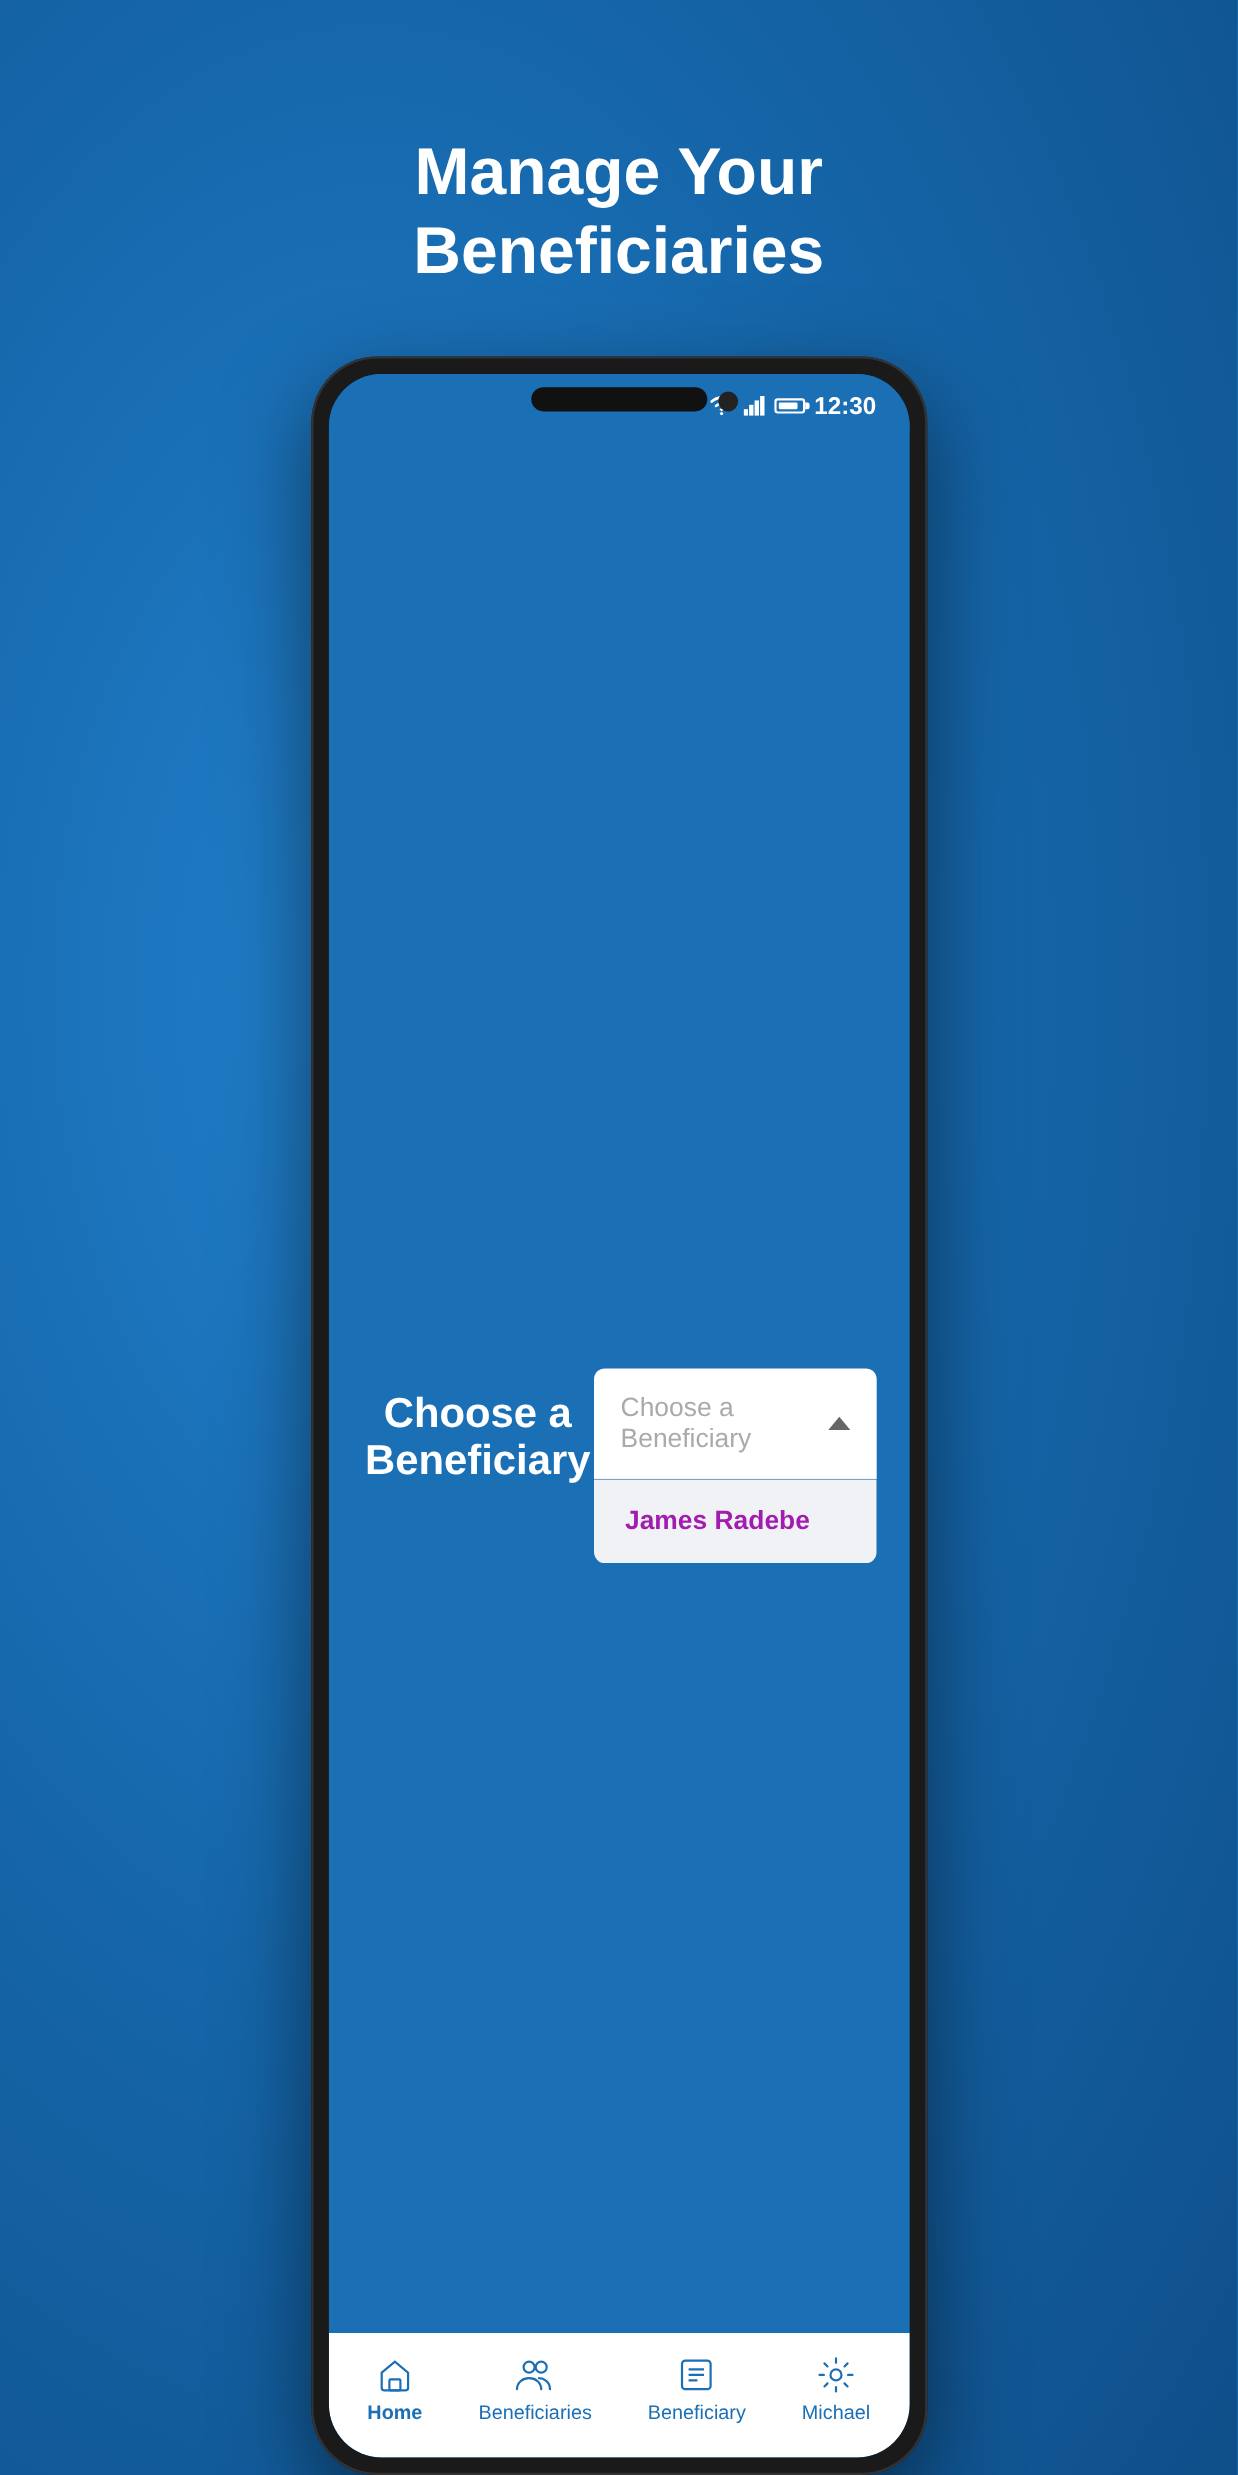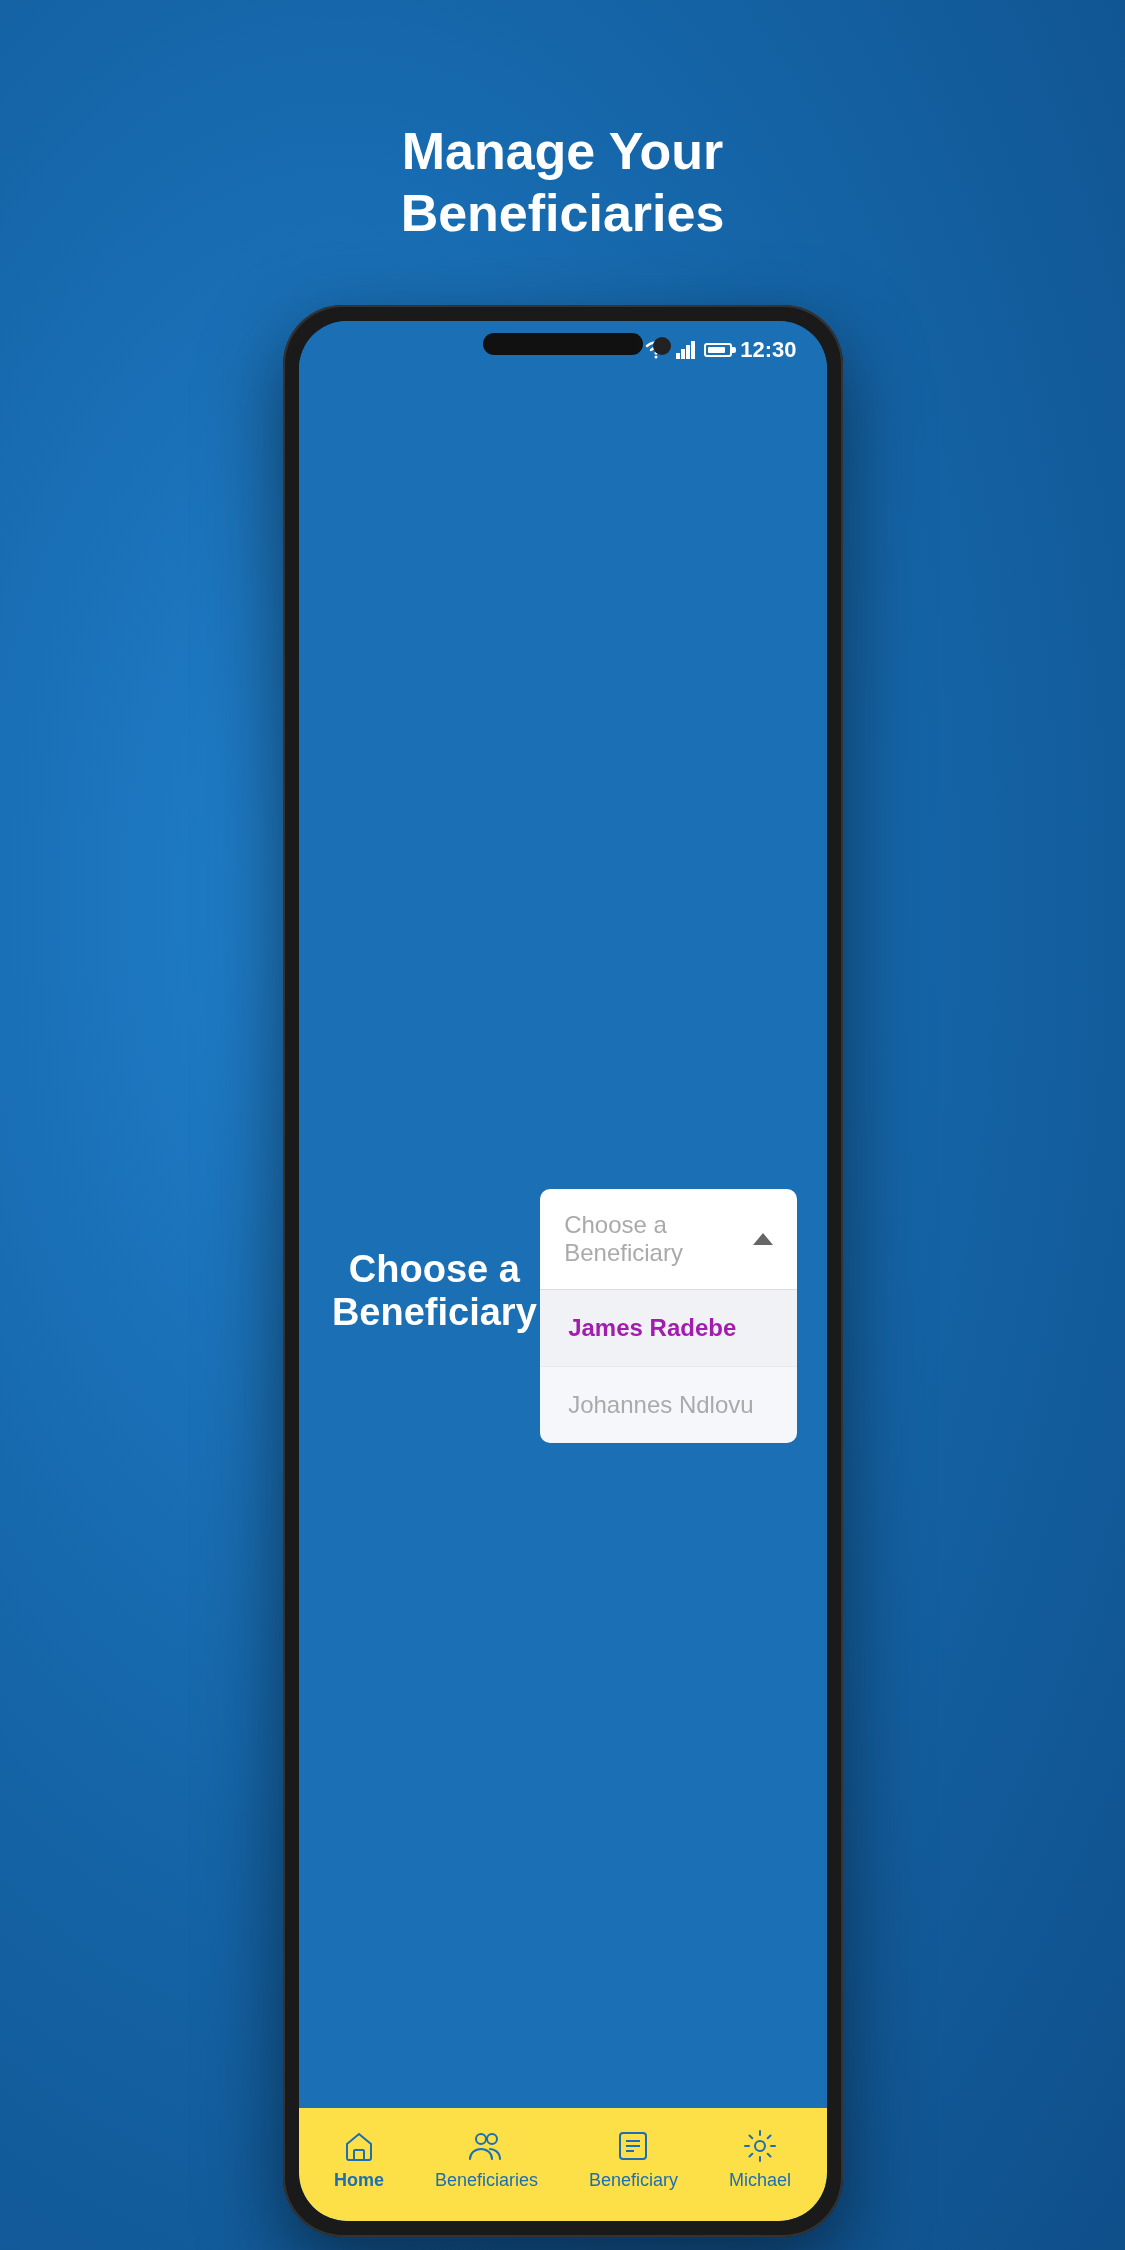--- a/index.html
+++ b/index.html
@@ -28,21 +28,21 @@
     .page-title {
       position: relative;
       z-index: 1;
       text-align: center;
       color: white;
       margin-top: 120px;
       margin-bottom: 60px;
     }
 
     .page-title h1 {
-      font-size: 52px;
+      font-size: 60px;
       font-weight: 700;
       line-height: 1.2;
     }
 
     
     .phone-shell {
       position: relative;
       z-index: 1;
       width: 560px;
       height: 1932px;
@@ -230,21 +230,21 @@
       text-transform: uppercase;
       cursor: pointer;
       display: flex;
       align-items: center;
       justify-content: center;
       gap: 16px;
     }
 
     
     .bottom-nav {
-      background: #fde047;
+      background: #ffffff;
       display: flex;
       justify-content: space-around;
       align-items: center;
       padding: 20px 10px 30px;
       position: absolute;
       bottom: 0;
       left: 0;
       right: 0;
       border-radius: 0 0 48px 48px;
     }
@@ -330,21 +330,20 @@
 
       <h2 class="screen-title">Choose a Beneficiary</h2>
 
       <div class="dropdown-wrapper">
         <div class="dropdown-trigger">
           <span class="dropdown-trigger-text">Choose a Beneficiary</span>
           <div class="chevron-up"></div>
         </div>
         <div class="dropdown-list">
           <div class="dropdown-item selected">James Radebe</div>
-          <div class="dropdown-item">Johannes Ndlovu</div>
         </div>
       </div>
 
 
     </div>
 
     <div class="bottom-nav">
 
       <div class="nav-item active">
         <div class="nav-icon">

